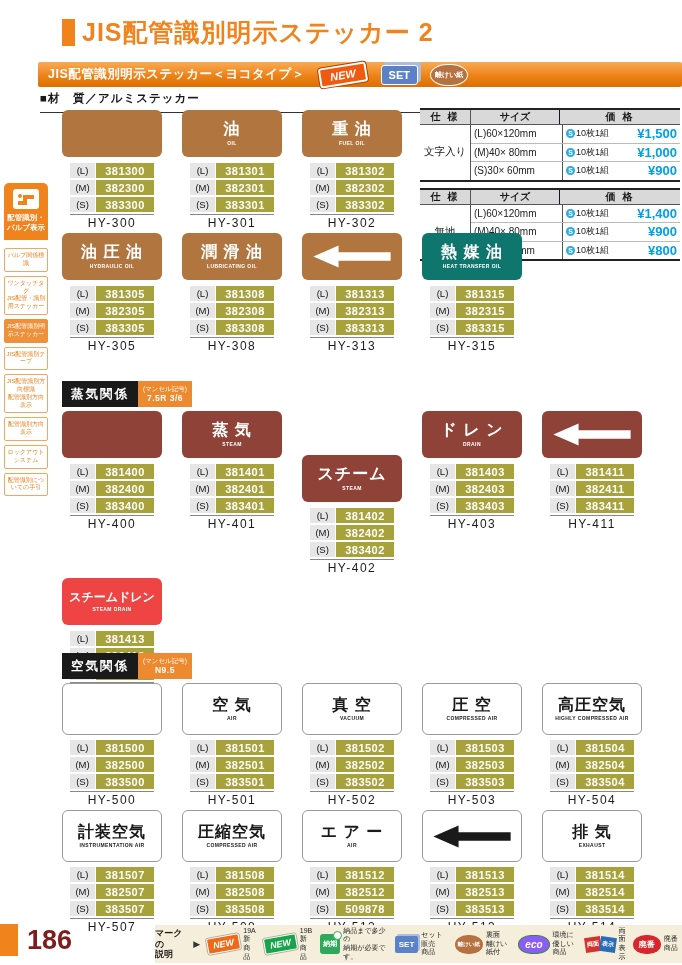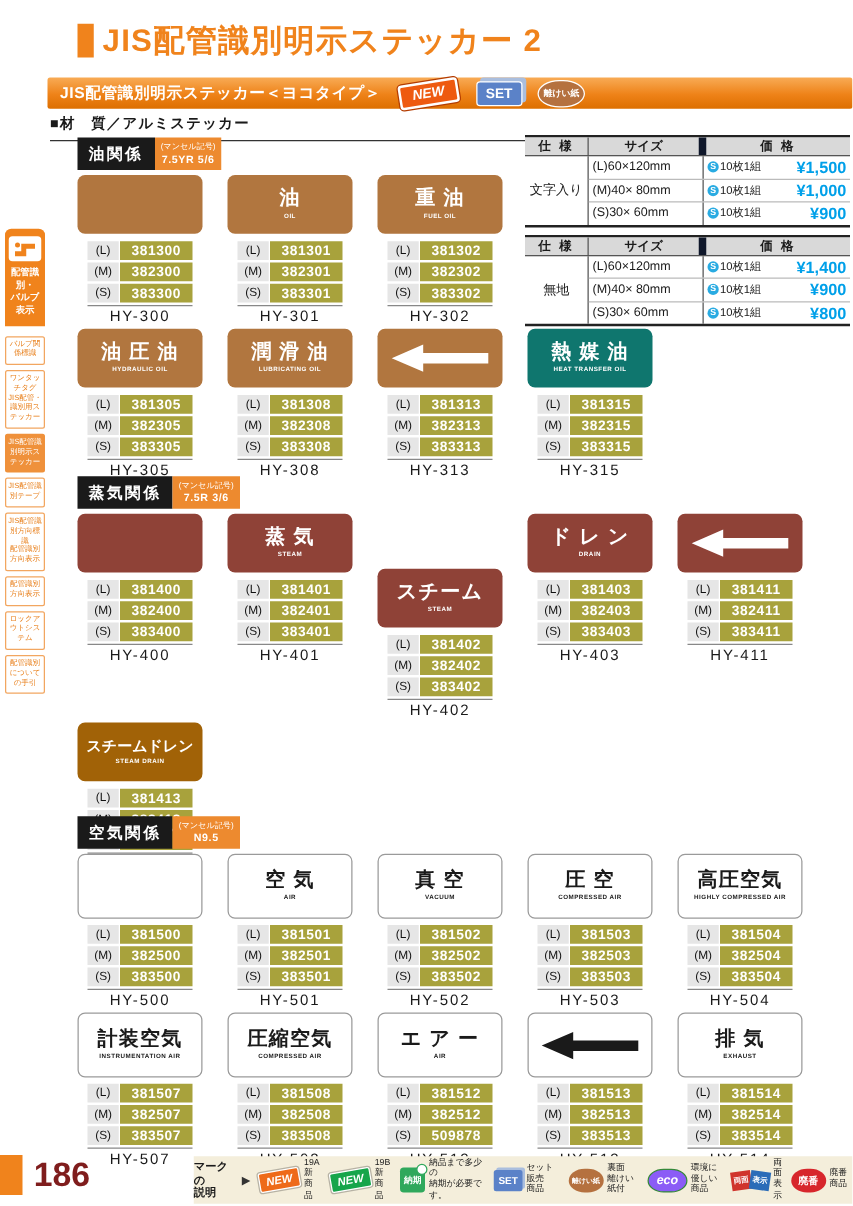--- a/index.html
+++ b/index.html
@@ -52,36 +52,36 @@
     align-items:center;justify-content:center;letter-spacing:0.5px;}
   .model{width:84px;margin:0 auto;border-top:1.5px solid #888;text-align:center;font-size:12px;
     letter-spacing:1.5px;padding-top:1px;height:13px;}
 
   
   .price-wrap{position:absolute;left:420px;top:108px;width:260px;}
   .price-table{border-top:2px solid #222;border-bottom:2px solid #222;margin-bottom:6px;}
   .pt-header{display:flex;background:#d9d9d9;border-bottom:1px solid #555;height:14px;font-size:10px;
     font-weight:bold;align-items:center;text-align:center;}
   .pt-h-spec{width:50px;letter-spacing:2px;}
-  .pt-h-size{width:88px;border-left:1px solid #555;border-right:6px solid #0f172a;}
+  .pt-h-size{width:88px;border-left:1px solid #555;border-right:1px solid #0f172a;}
   .pt-h-price{flex:1;letter-spacing:2px;}
   .pt-body{display:flex;}
   .pt-spec{width:50px;display:flex;align-items:center;justify-content:center;font-size:10.5px;border-right:1px solid #555;}
   .pt-rows{flex:1;}
   .pt-row{display:flex;height:17.5px;border-bottom:1px solid #bbb;}
   .pt-row:last-child{border-bottom:none;}
   .pt-size{width:88px;font-size:10px;display:flex;align-items:center;padding-left:3px;border-right:1px solid #555;}
   .pt-price{flex:1;display:flex;align-items:center;padding:0 3px;}
   .set-circle{width:9px;height:9px;background:#29abe2;color:#fff;border-radius:50%;font-size:7px;display:flex;
     align-items:center;justify-content:center;font-weight:bold;margin-right:1px;flex:none;}
   .pt-unit{font-size:9px;white-space:nowrap;}
   .pt-yen{margin-left:auto;color:#00a0e9;font-weight:bold;font-size:13px;white-space:nowrap;}
 
   
-  .sidebar{position:absolute;left:4px;top:183px;width:32px;}
+  .sidebar{position:absolute;left:4px;top:183px;width:44px;}
   .sb-main{background:#f0831c;border-radius:5px 5px 0 0;padding:6px 2px 7px;display:flex;flex-direction:column;
     align-items:center;gap:4px;}
   .sb-main-icon{width:26px;height:20px;background:#fff;border-radius:3px;display:flex;align-items:center;justify-content:center;}
   .sb-main-label{color:#fff;font-weight:bold;font-size:7.5px;line-height:1.35;text-align:center;white-space:pre-line;}
   .sb-items{margin-top:8px;display:flex;flex-direction:column;gap:4px;}
   .sb-item{border:1px solid #f2a660;background:#fff;color:#e87f1a;font-size:6px;line-height:1.3;text-align:center;
     padding:3px 1px;border-radius:2px;white-space:pre-line;cursor:pointer;}
   .sb-item.active{background:#ef913b;color:#fff;border-color:#ef913b;}
 
   
@@ -226,27 +226,20 @@
                 <span class="pt-unit">10枚1組</span>
                 <span class="pt-yen">¥800</span>
               </div>
             </div>
           </div>
         </div>
       </div>
     </div>
 
   <div class="section" id="sec-oil">
-      <div class="sec-header">
-        <div class="sec-name">油関係</div>
-        <div class="sec-munsell">
-          <div class="cap">(マンセル記号)</div>
-          <div class="val">7.5YR 5/6</div>
-        </div>
-      </div>
       <div class="product-row">
         <div class="cell">
           <div class="sticker" style="background: rgb(177, 118, 63); color: rgb(255, 255, 255);"></div>
           <div class="codes">
             <div class="code-row">
               <div class="size-label">(L)</div>
               <div class="code-val">381300</div>
             </div>
             <div class="code-row">
               <div class="size-label">(M)</div>
@@ -498,21 +491,21 @@
             <div class="code-row">
               <div class="size-label">(S)</div>
               <div class="code-val">383411</div>
             </div>
           </div>
           <div class="model">HY-411</div>
         </div>
       </div>
       <div class="product-row">
         <div class="cell">
-          <div class="sticker" style="background: #a16207; color: rgb(255, 255, 255);">
+          <div class="sticker" style="background: #ef4444; color: rgb(255, 255, 255);">
             <div class="jp small">スチームドレン</div>
             <div class="en">STEAM DRAIN</div>
           </div>
           <div class="codes">
             <div class="code-row">
               <div class="size-label">(L)</div>
               <div class="code-val">381413</div>
             </div>
             <div class="code-row">
               <div class="size-label">(M)</div>

